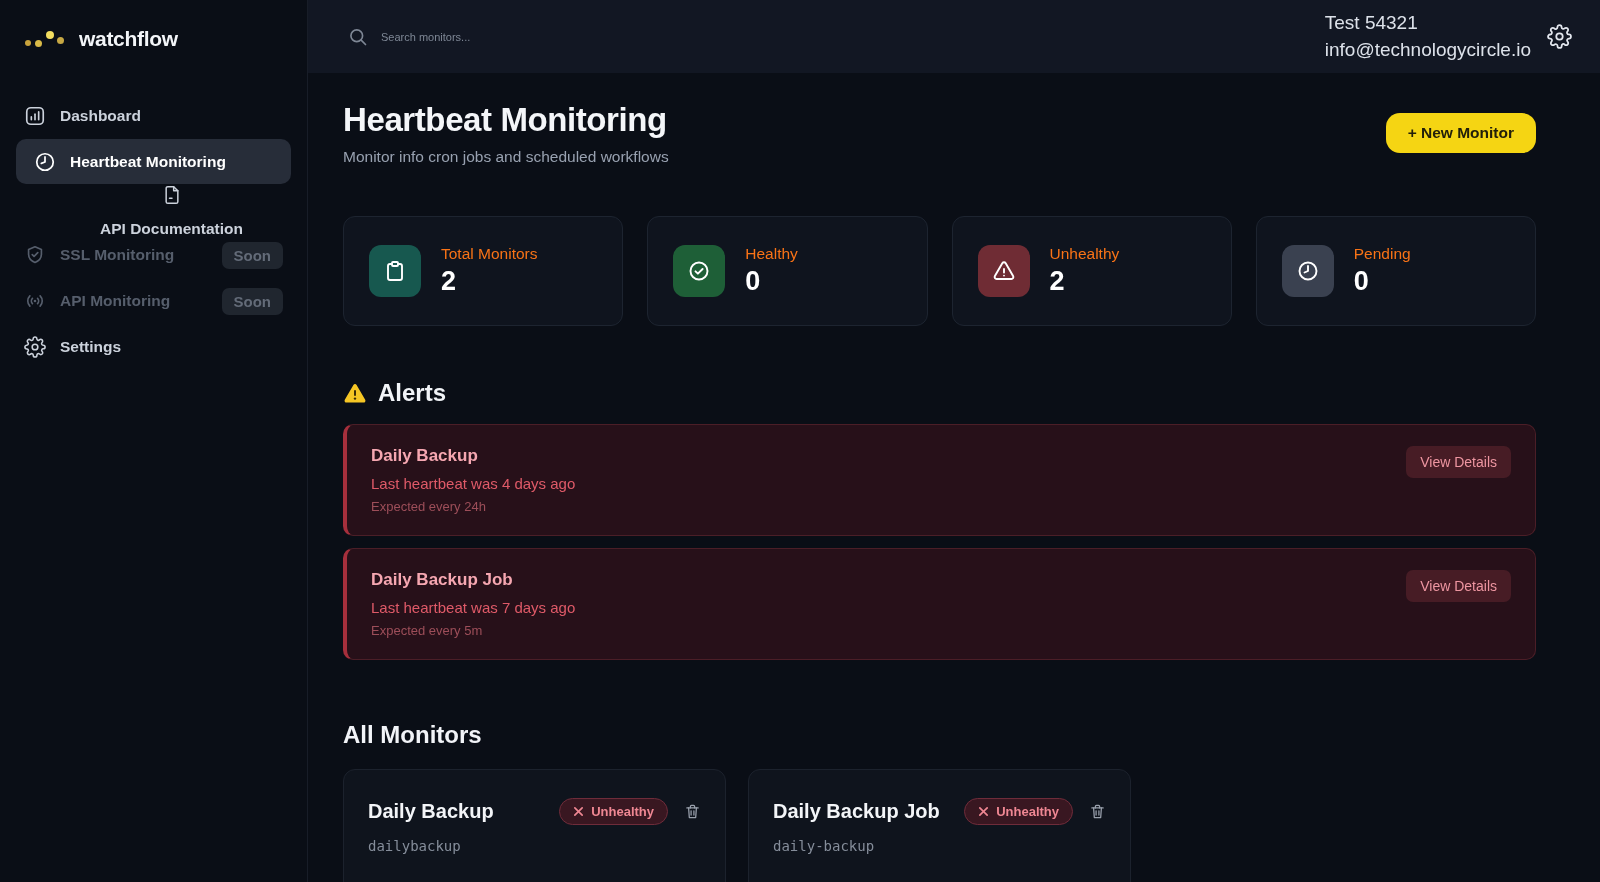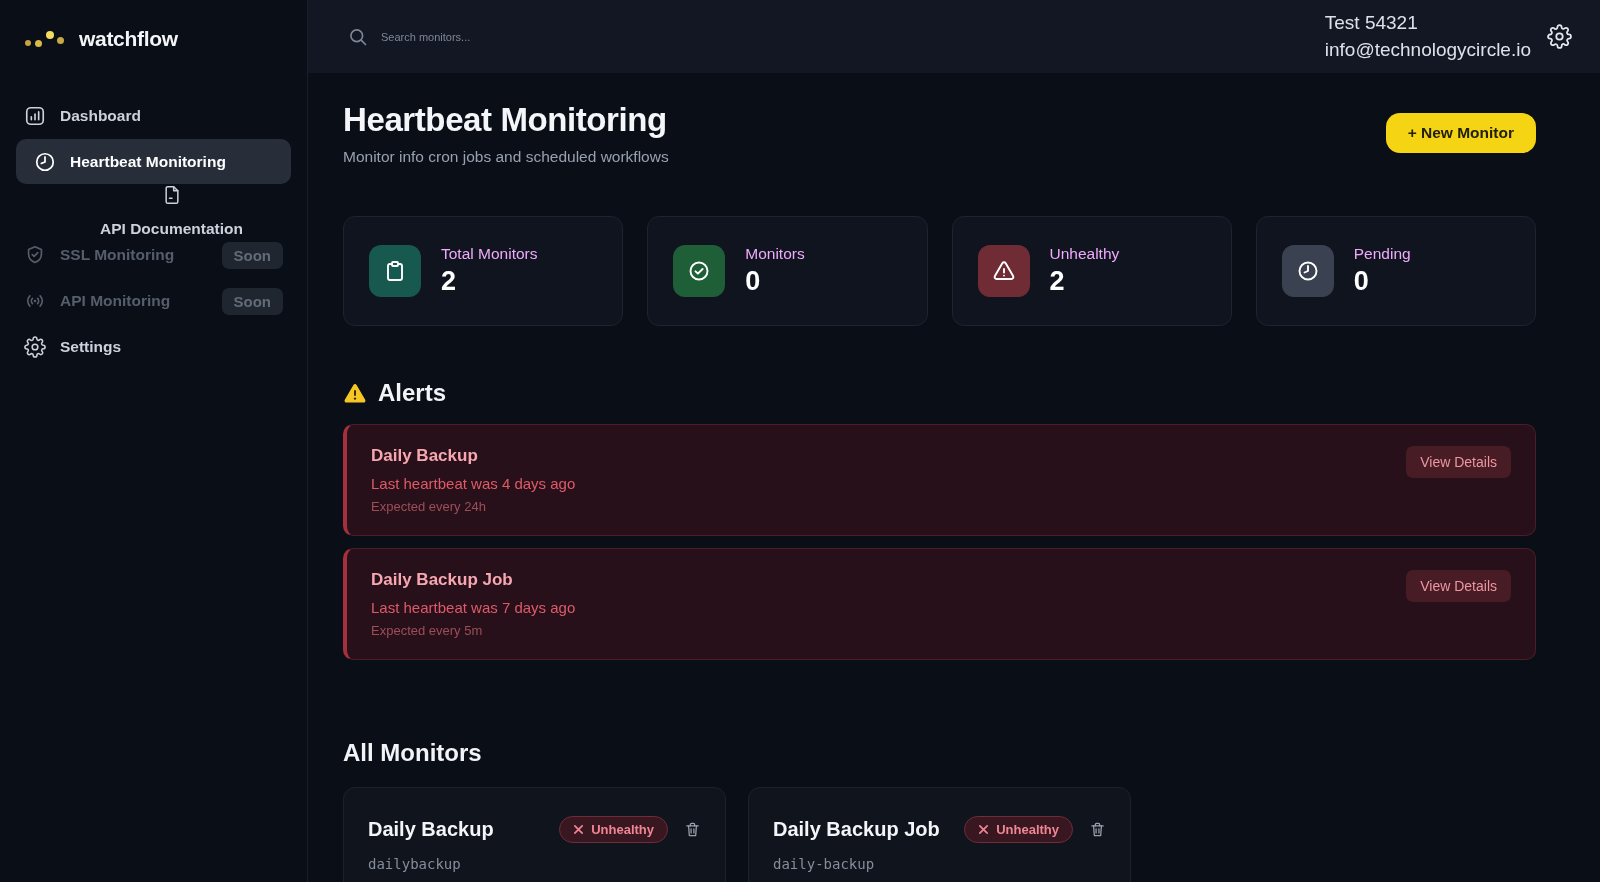--- a/index.html
+++ b/index.html
@@ -70,21 +70,21 @@
   .stats { margin-top:50px; display:grid; grid-template-columns:repeat(4,1fr); gap:24px; }
   .stat-card {
     background:#0f141e; border:1px solid #1d2430; border-radius:12px;
     height:110px; display:flex; align-items:center; gap:20px; padding:0 25px;
   }
   .chip { width:52px; height:52px; border-radius:12px; display:flex; align-items:center; justify-content:center; color:#fff; flex:0 0 auto; }
   .chip-teal { background:#17584f; }
   .chip-green { background:#1e5f37; }
   .chip-red { background:#6f2c34; }
   .chip-slate { background:#3a4150; }
-  .stat-label { font-size:15.5px; color:#f0abfc; }
+  .stat-label { font-size:15.5px; color:#f97316; }
   .stat-value { font-size:27px; font-weight:800; color:#ffffff; margin-top:3px; }
   
   .alerts-heading, .monitors-heading {
     display:flex; align-items:center; gap:11px;
     font-size:24px; font-weight:800; color:#f2f4f8;
   }
   .alerts-heading { margin-top:53px; margin-bottom:17px; }
   .alert-card {
     position:relative; background:#271019; border:1px solid #4b1e27;
     border-left:4px solid #a62f3c; border-radius:10px;
@@ -92,21 +92,21 @@
   }
   .alert-title { font-size:17px; font-weight:700; color:#f6a7b1; margin:4px 0 9px; }
   .alert-msg { font-size:15px; color:#df5a68; margin-bottom:7px; }
   .alert-expected { font-size:13px; color:#9d4e59; }
   .view-details-btn {
     position:absolute; top:21px; right:24px;
     background:#471c25; color:#ee96a1; border:none; border-radius:7px;
     font-size:14px; padding:8px 14px; cursor:pointer; font-family:"Liberation Sans", sans-serif;
   }
   
-  .monitors-heading { margin-top:79px; margin-bottom:20px; }
+  .monitors-heading { margin-top:61px; margin-bottom:20px; }
   .monitor-grid { display:grid; grid-template-columns:repeat(3,1fr); gap:22px; }
   .monitor-card {
     background:#0f141d; border:1px solid #1c222d; border-radius:12px;
     padding:28px 24px; height:230px;
   }
   .monitor-head { display:flex; align-items:center; }
   .monitor-name { font-size:20px; font-weight:700; color:#f3f5f8; }
   .status-badge {
     margin-left:auto; display:flex; align-items:center; gap:7px;
     background:#391721; border:1px solid #6f2c3a; border-radius:999px;
@@ -243,21 +243,21 @@
       </div>
     </div>
     <div class="stat-card">
       <span class="chip chip-green">
         <svg width="24" height="24" viewBox="0 0 24 24" fill="none" stroke="currentColor" stroke-width="1.9" stroke-linecap="round" stroke-linejoin="round">
             <circle cx="12" cy="12" r="8.5"></circle>
             <polyline points="8.5 12.3 10.9 14.7 15.6 10"></polyline>
           </svg>
       </span>
       <div>
-        <div class="stat-label">Monitors</div>
+        <div class="stat-label">Healthy</div>
         <div class="stat-value">0</div>
       </div>
     </div>
     <div class="stat-card">
       <span class="chip chip-red">
         <svg width="24" height="24" viewBox="0 0 24 24" fill="none" stroke="currentColor" stroke-width="1.9" stroke-linecap="round" stroke-linejoin="round">
             <path d="M10.3 4.2 2.9 17a2 2 0 0 0 1.7 3h14.8a2 2 0 0 0 1.7-3L13.7 4.2a2 2 0 0 0-3.4 0z"></path>
             <line x1="12" y1="10" x2="12" y2="13.5"></line>
             <line x1="12" y1="16.6" x2="12" y2="16.61"></line>
           </svg>

